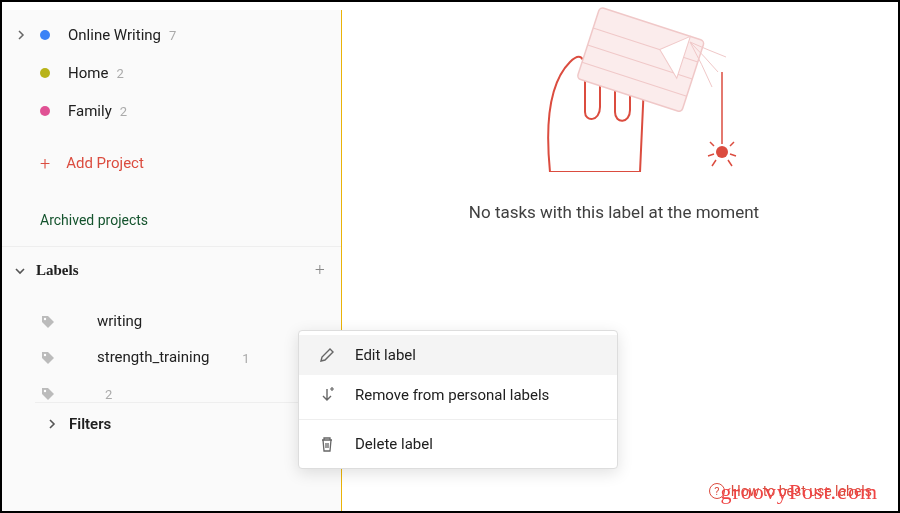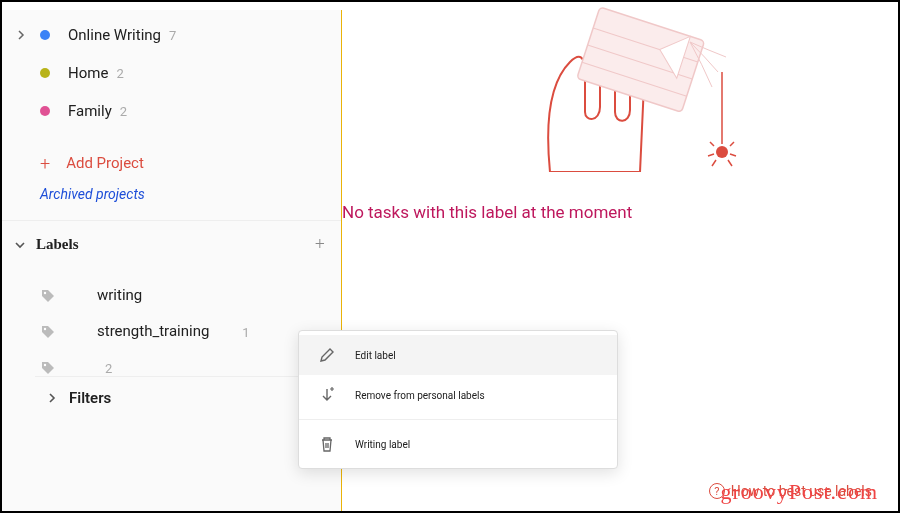--- a/index.html
+++ b/index.html
@@ -7,37 +7,37 @@
   .frame { width: 900px; height: 513px; border: 2px solid #000; position: relative; overflow: hidden; background: #fff; }
   .sidebar { position: absolute; left: 0; top: 8px; width: 340px; height: 100%; background: #fafafa; border-right: 1px solid #eab308; padding-top: 6px; }
   .main { position: absolute; left: 340px; top: 0; right: 0; height: 100%; background: #fff; }
   .row { display: flex; align-items: center; height: 38px; padding-left: 38px; cursor: pointer; font-size: 15px; color: #202020; }
   .chevron-slot { position: absolute; left: 12px; width: 14px; display: flex; align-items: center; justify-content: center; color: #666; }
   .proj-row { position: relative; }
   .dot { width: 10px; height: 10px; border-radius: 50%; margin-right: 18px; flex: 0 0 10px; }
   .count { margin-left: 8px; color: #aaa; font-size: 13px; }
   .add-row { color: #db4c3f; padding-left: 38px; height: 46px; display:flex; align-items:center; margin-top: 10px; cursor:pointer; font-size:15px;}
   .add-row .plus { margin-right: 16px; font-size: 18px; font-weight: 300; }
-  .archived { color: #1d4ed8; font-size: 14px; padding-left: 38px; margin-bottom: 18px; font-style: italic; }
+  .archived { color: #14532d; font-size: 14px; padding-left: 38px; margin-top: 26px; margin-bottom: 18px; }
   .section-header { display: flex; align-items: center; height: 48px; padding-left: 12px; padding-right: 16px; border-top: 1px solid #eee; font-weight: 600; font-size: 15px; cursor:pointer;font-family:Liberation Serif, serif; }
   .section-header .exp { width: 22px; display:flex; align-items:center; color:#555; }
   .section-header .title { flex: 1; }
   .section-header .add-btn { color: #888; font-size: 18px; font-weight: 300; }
   .tag-icon { width: 16px; height: 16px; margin-right: 16px; flex: 0 0 16px; color:#aaa; }
   .label-row { padding-left: 38px; height: 36px; display:flex; align-items:flex-end; font-size:15px; cursor:pointer;gap:25px;}
   .filters-row { display:flex; align-items:center; height:42px; padding-left:12px; border-top:1px solid #eee; font-weight:600; font-size:15px; cursor:pointer;margin-left:33px;}
   .filters-row .exp { width:22px; display:flex; align-items:center; color:#555;}
   
   .empty-illus { position:absolute; left:50%; top:0; transform:translateX(-50%); width:260px; height:170px; }
-  .empty-msg { position:absolute; top:200px; left:0; right:12px; text-align:left; font-size:17px; color:#be185d;}
+  .empty-msg { position:absolute; top:200px; left:0; right:12px; text-align:center; font-size:17px; color:#404040;}
   .help-link { position:absolute; bottom:12px; right:26px; color:#db4c3f; font-size:14px; display:flex; align-items:center; gap:6px; }
   .help-link .qmark { width:16px; height:16px; border:1.5px solid #db4c3f; border-radius:50%; display:flex; align-items:center; justify-content:center; font-size:11px;}
   
   .context-menu { position:absolute; left:296px; top:328px; width:320px; background:#fff; border:1px solid #ddd; border-radius:4px; box-shadow:0 4px 16px rgba(0,0,0,0.12); z-index:50; padding:4px 0;}
-  .menu-item { display:flex; align-items:center; height:40px; padding-left:18px; font-size:10px; cursor:pointer; color:#202020;}
+  .menu-item { display:flex; align-items:center; height:40px; padding-left:18px; font-size:15px; cursor:pointer; color:#202020;}
   .menu-item:hover, .menu-item.hover { background:#f4f4f4; }
   .menu-item .mi-icon { width:20px; height:20px; margin-right:18px; display:flex; align-items:center; justify-content:center; color:#666;}
   .menu-sep { height:1px; background:#eee; margin:4px 0;}
   .cursor { position:absolute; width:20px; height:24px; }
   .watermark { position:absolute; right:20px; bottom:6px; color:#ef4444; font-family:Georgia,serif; font-size:22px; letter-spacing:1px; pointer-events:none;}
   svg { display:block; }
 </style>
 </head>
 <body>
 
@@ -171,21 +171,21 @@
       </span>
       <span>Remove from personal labels</span>
     </div>
     <div class="menu-sep"></div>
     <div class="menu-item">
       <span class="mi-icon">
         <svg width="18" height="18" viewBox="0 0 18 18">
             <path d="M4 5 H14 M6 5 V3 H12 V5 M5 5 L6 16 H12 L13 5 M8 8 V13 M10 8 V13" fill="none" stroke="#666" stroke-width="1.3"></path>
           </svg>
       </span>
-      <span>Writing label</span>
+      <span>Delete label</span>
     </div>
   </div>
 
   <div class="cursor" style="left:446px; top:338px;">
     <svg width="20" height="24" viewBox="0 0 20 24">
       <path d="M7 22 L7 4 C7 2 10 2 10 4 L10 10 C10 9 13 9 13 11 C13 10 16 10 16 12 C16 11 19 11 19 13 L19 18 C19 21 16 23 13 23 Z" fill="#fff" stroke="#000" stroke-width="1"></path>
       <path d="M7 12 L5 10" stroke="#000" stroke-width="1"></path>
     </svg>
   </div>
 

